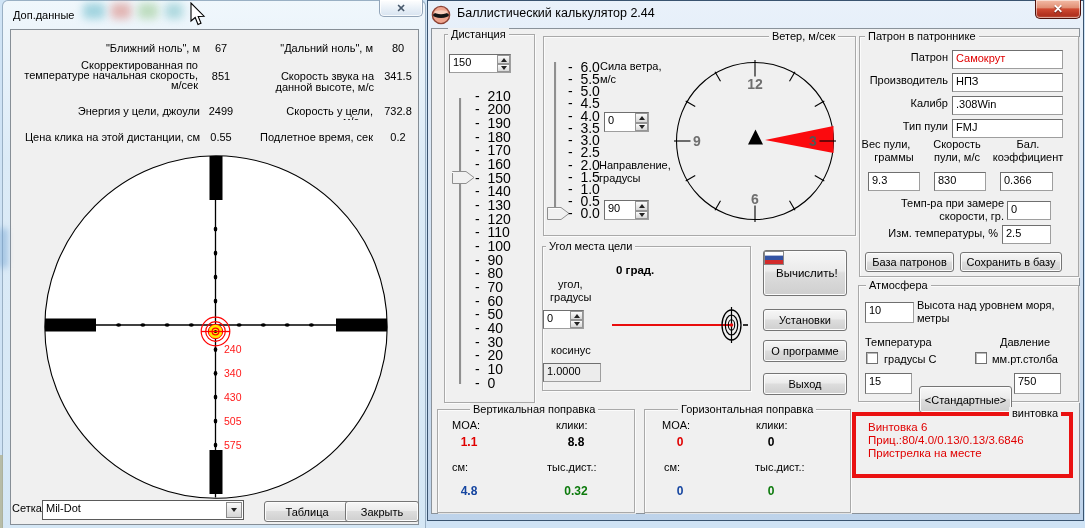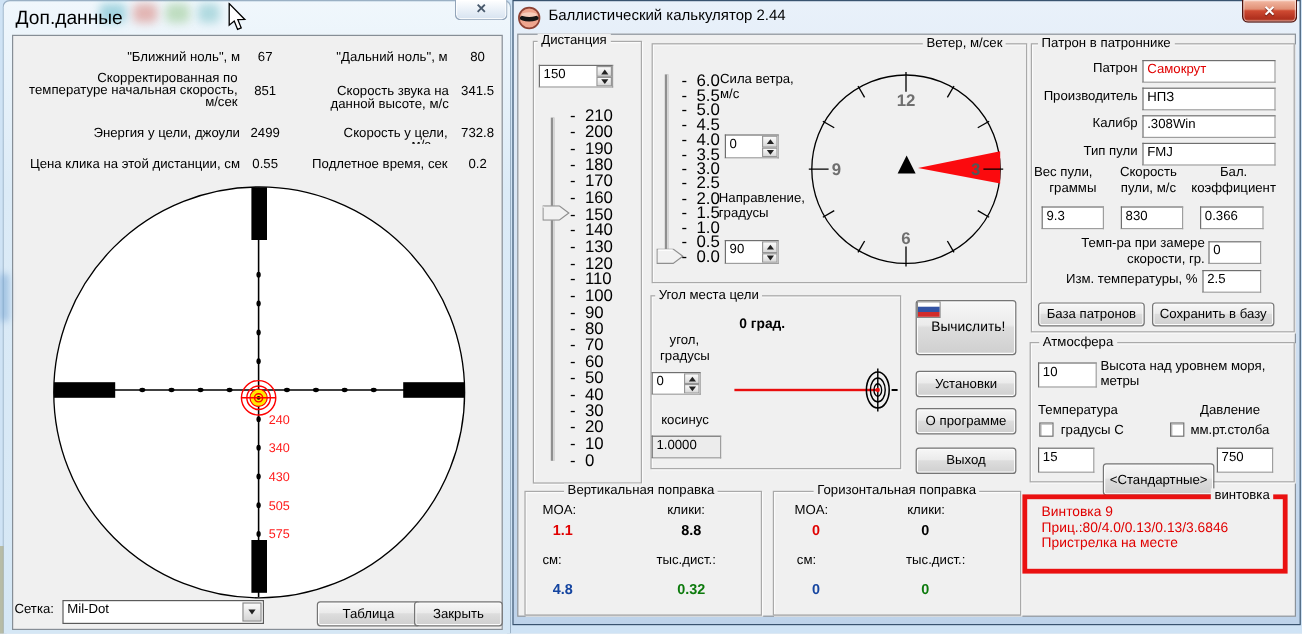--- a/index.html
+++ b/index.html
@@ -203,29 +203,29 @@
 <div class="lbl" style="left:662px;top:420px">MOA:</div>
 <div class="lbl" style="left:756px;top:420px">клики:</div>
 <div class="lbl b" style="left:655px;top:437px;width:50px;text-align:center;color:#e00000;font-size:12px">0</div>
 <div class="lbl b" style="left:746px;top:437px;width:50px;text-align:center;font-size:12px">0</div>
 <div class="lbl" style="left:664px;top:462px">см:</div>
 <div class="lbl" style="left:755px;top:462px">тыс.дист.:</div>
 <div class="lbl b" style="left:655px;top:486px;width:50px;text-align:center;color:#1545a0;font-size:12px">0</div>
 <div class="lbl b" style="left:746px;top:486px;width:50px;text-align:center;color:#0c7a0c;font-size:12px">0</div>
 <div style="position:absolute;left:852px;top:412px;width:221px;height:66px;border:4px solid #ea1111"></div>
 <div class="lg" style="left:1009px;top:407px">винтовка</div>
-<div class="lbl" style="left:868px;top:422px;color:#e00000;font-size:11.5px">Винтовка 9</div>
+<div class="lbl" style="left:868px;top:422px;color:#e00000;font-size:11.5px">Винтовка 6</div>
 <div class="lbl" style="left:868px;top:435px;color:#e00000;font-size:11.5px">Приц.:80/4.0/0.13/0.13/3.6846</div>
 <div class="lbl" style="left:868px;top:448px;color:#e00000;font-size:11.5px">Пристрелка на месте</div>
 <div style="position:absolute;left:2px;top:0;width:424px;height:528px;background:linear-gradient(#f0f7fc,#dcebf7 30%,#d5e7f5);border:1px solid #9ab0c4;border-bottom:none;border-radius:6px 6px 0 0"></div>
 <div style="position:absolute;left:83px;top:3px;width:22px;height:16px;background:#64b8c8;border-radius:4px;filter:blur(4px);opacity:.55"></div>
 <div style="position:absolute;left:111px;top:3px;width:20px;height:16px;background:#d88078;border-radius:4px;filter:blur(4px);opacity:.55"></div>
 <div style="position:absolute;left:138px;top:3px;width:20px;height:16px;background:#96c88e;border-radius:4px;filter:blur(4px);opacity:.55"></div>
 <div style="position:absolute;left:165px;top:3px;width:18px;height:16px;background:#7cc2c8;border-radius:4px;filter:blur(4px);opacity:.55"></div>
-<div class="lbl" style="left:13px;top:10px;font-size:16px">Доп.данные</div>
+<div class="lbl" style="left:13px;top:10px;font-size:11px">Доп.данные</div>
 <div style="position:absolute;left:379px;top:0;width:44px;height:17px;border:1px solid #93a5b9;border-top:none;border-radius:0 0 5px 5px;background:linear-gradient(#ffffff,#eaf1f8 50%,#d7e3f0);box-shadow:inset 0 0 0 1px rgba(255,255,255,.8)"></div>
 <div class="lbl b" style="left:379px;top:3px;width:44px;text-align:center;color:#48596c;font-size:11px">✕</div>
 <svg style="position:absolute;left:190px;top:2px" width="18" height="25">
       <path d="M1,1 L1,19 L5.2,15.5 L8,22.5 L11,21.2 L8.2,14.4 L14,14.2 Z" fill="#fff" stroke="#000" stroke-width="1.1"></path>
     </svg>
 <div style="position:absolute;left:10px;top:29px;width:409px;height:496px;background:#f0f0f0;border:1px solid #868e96"></div>
 <div style="position:absolute;left:0;top:228px;width:7px;height:40px;background:#6fa0d0;border-radius:3px;filter:blur(3px);opacity:.6"></div>
 <div style="position:absolute;left:0;top:455px;width:3px;height:73px;background:#b0b294;opacity:.8"></div>
 <div class="lbl" style="right:885px;top:42.5px;line-height:10.3px">"Ближний ноль", м</div>
 <div class="lbl" style="left:161px;top:42.5px;width:120px;text-align:center">67</div>
@@ -275,17 +275,17 @@
       <circle cx="175.5" cy="181.5" r="3.4" fill="none" stroke="#f00" stroke-width="1.2"></circle>
       <circle cx="175.5" cy="181.5" r="1.6" fill="#000"></circle>
       <line x1="161" y1="181.5" x2="190" y2="181.5" stroke="#f00" stroke-width="1.3"></line>
       <text x="184" y="203.0" font-size="10.5" fill="#ff1a1a" font-family="Liberation Sans">240</text>
       <text x="184" y="226.8" font-size="10.5" fill="#ff1a1a" font-family="Liberation Sans">340</text>
       <text x="184" y="250.7" font-size="10.5" fill="#ff1a1a" font-family="Liberation Sans">430</text>
       <text x="184" y="274.6" font-size="10.5" fill="#ff1a1a" font-family="Liberation Sans">505</text>
       <text x="184" y="298.6" font-size="10.5" fill="#ff1a1a" font-family="Liberation Sans">575</text>
     </svg>
 <div class="lbl" style="left:12px;top:503px">Сетка:</div>
-<div class="tb" style="left:52px;top:500px;width:168px;height:20px;border-color:#5a5a5a">Mil-Dot<div style="position:absolute;right:1px;top:1px;width:16px;height:16px;background:linear-gradient(#fafafa,#d5d5d5);border:1px solid #8a8a8a">
+<div class="tb" style="left:42px;top:500px;width:202px;height:20px;border-color:#5a5a5a">Mil-Dot<div style="position:absolute;right:1px;top:1px;width:16px;height:16px;background:linear-gradient(#fafafa,#d5d5d5);border:1px solid #8a8a8a">
         <i class="td" style="border-left-width:3.5px;border-right-width:3.5px;border-top-width:4.5px"></i>
       </div></div>
 <div class="btn" style="left:264px;top:501px;width:86px;height:21px">Таблица</div>
 <div class="btn" style="left:345px;top:501px;width:74px;height:21px">Закрыть</div>
 </div>
 </body></html>

